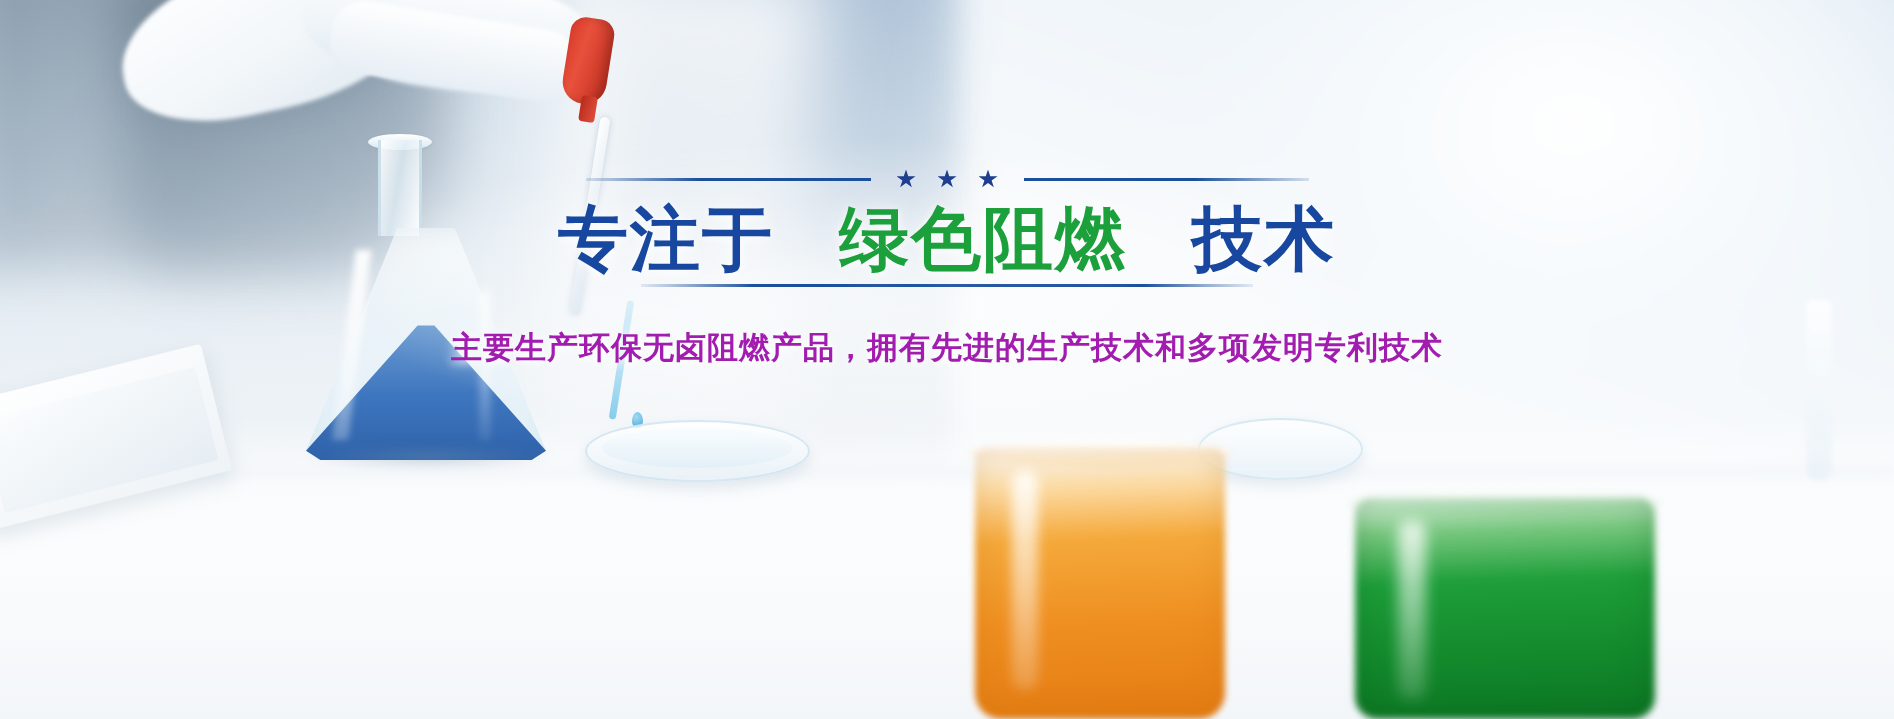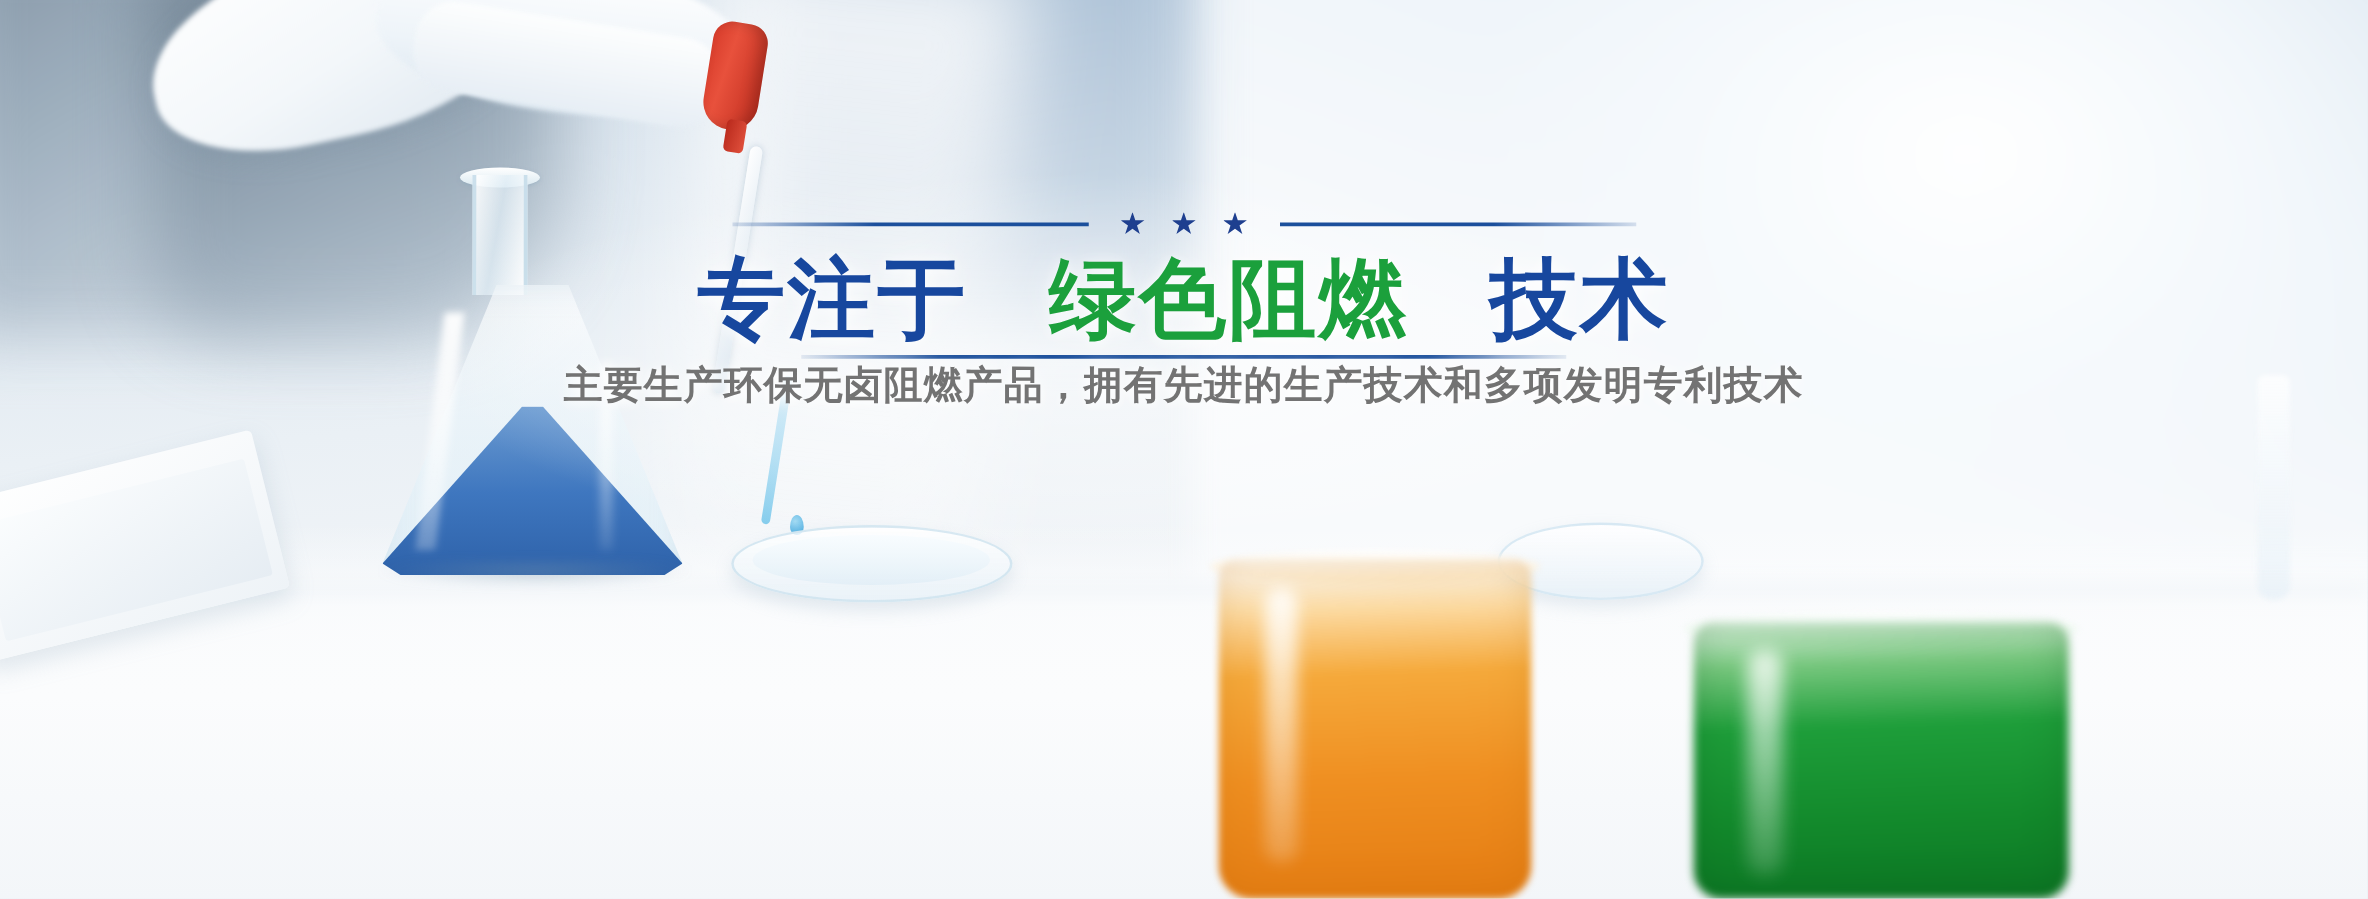--- a/index.html
+++ b/index.html
@@ -317,24 +317,25 @@
     font-size:28px;
     font-weight:700;
     letter-spacing:1.3px;
     color:#1c4a9c;
     white-space:nowrap;
     text-shadow:0 1px 6px rgba(255,255,255,.85);
   }
 
   
   .desc {
+    margin-top:40px;
     font-size:31px;
     font-weight:700;
     letter-spacing:1px;
-    color:#737373;
+    color:#a21caf;
     white-space:nowrap;
     text-shadow:0 2px 8px rgba(255,255,255,.95), 0 0 16px rgba(255,255,255,.8);
   }
 </style>
 </head>
 <body>
 
 <div class="banner">
 
   <div class="bg-base"></div>

